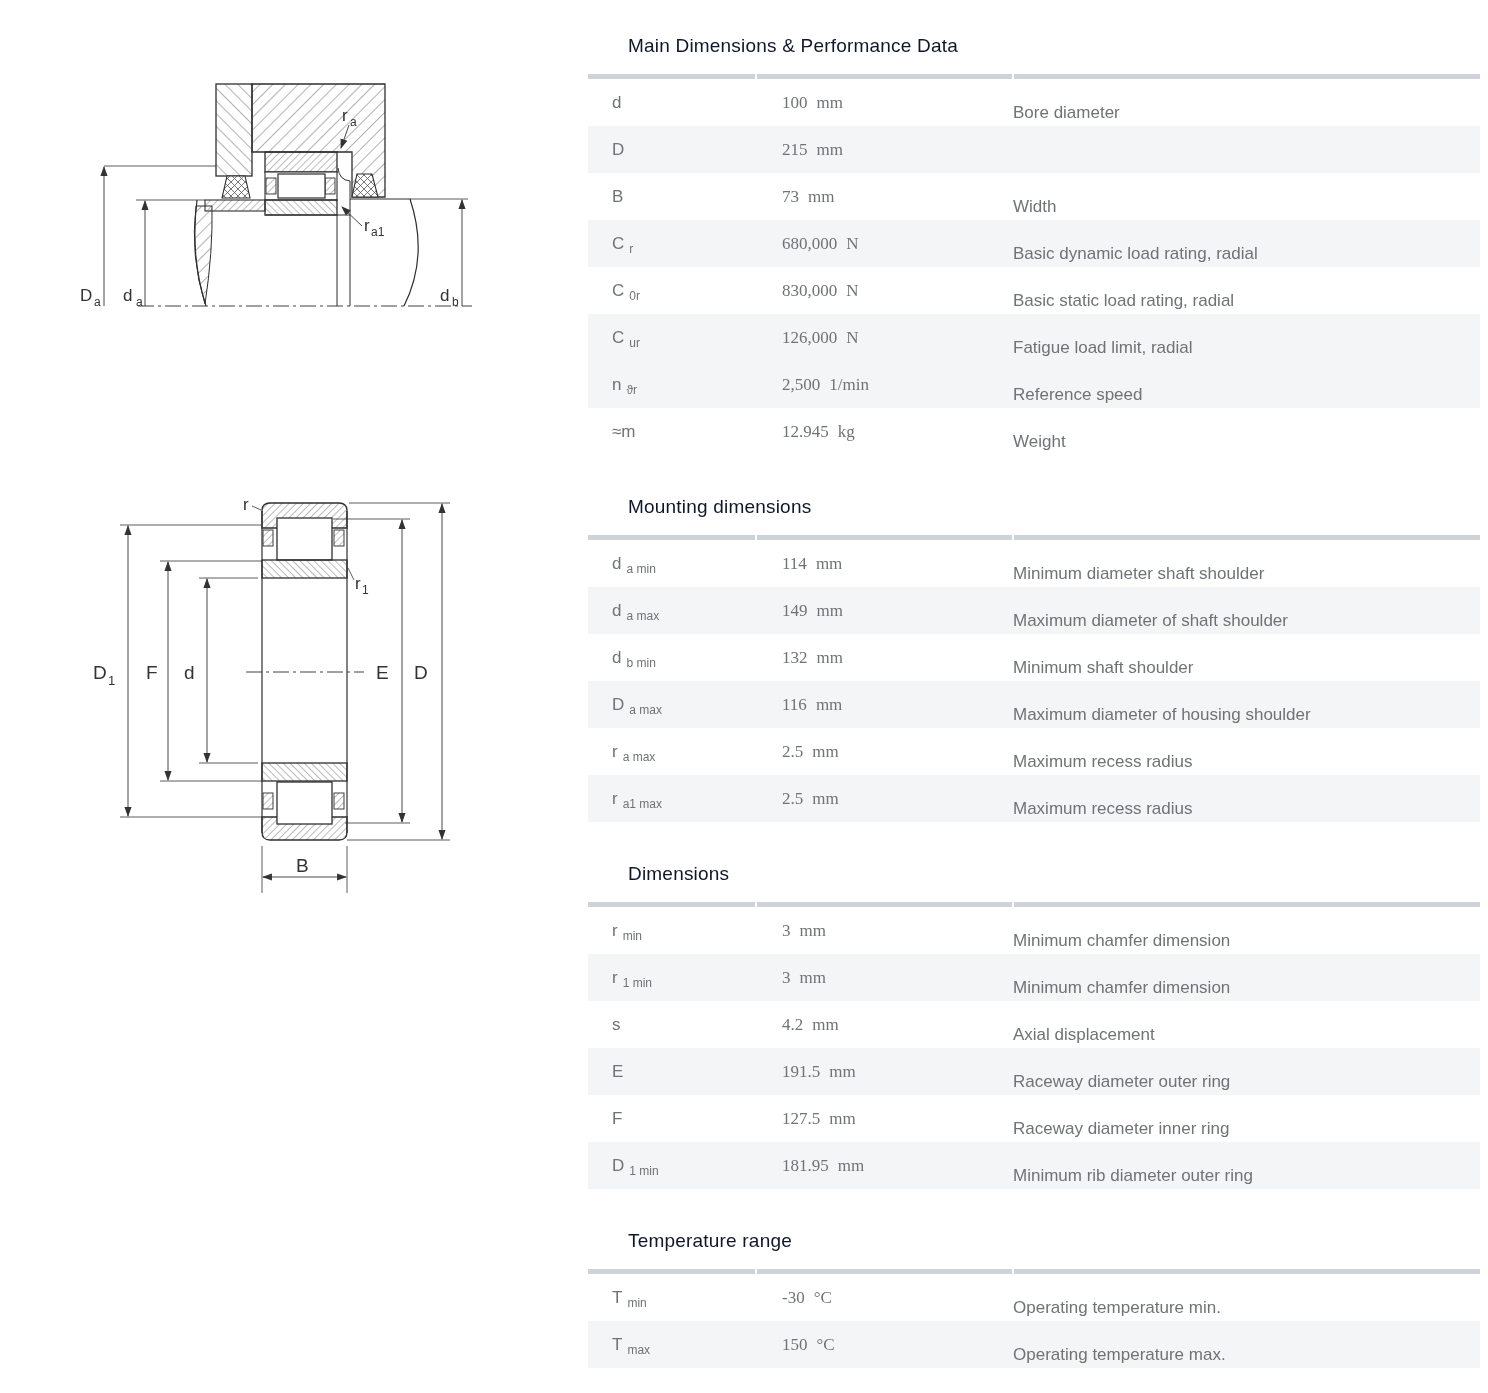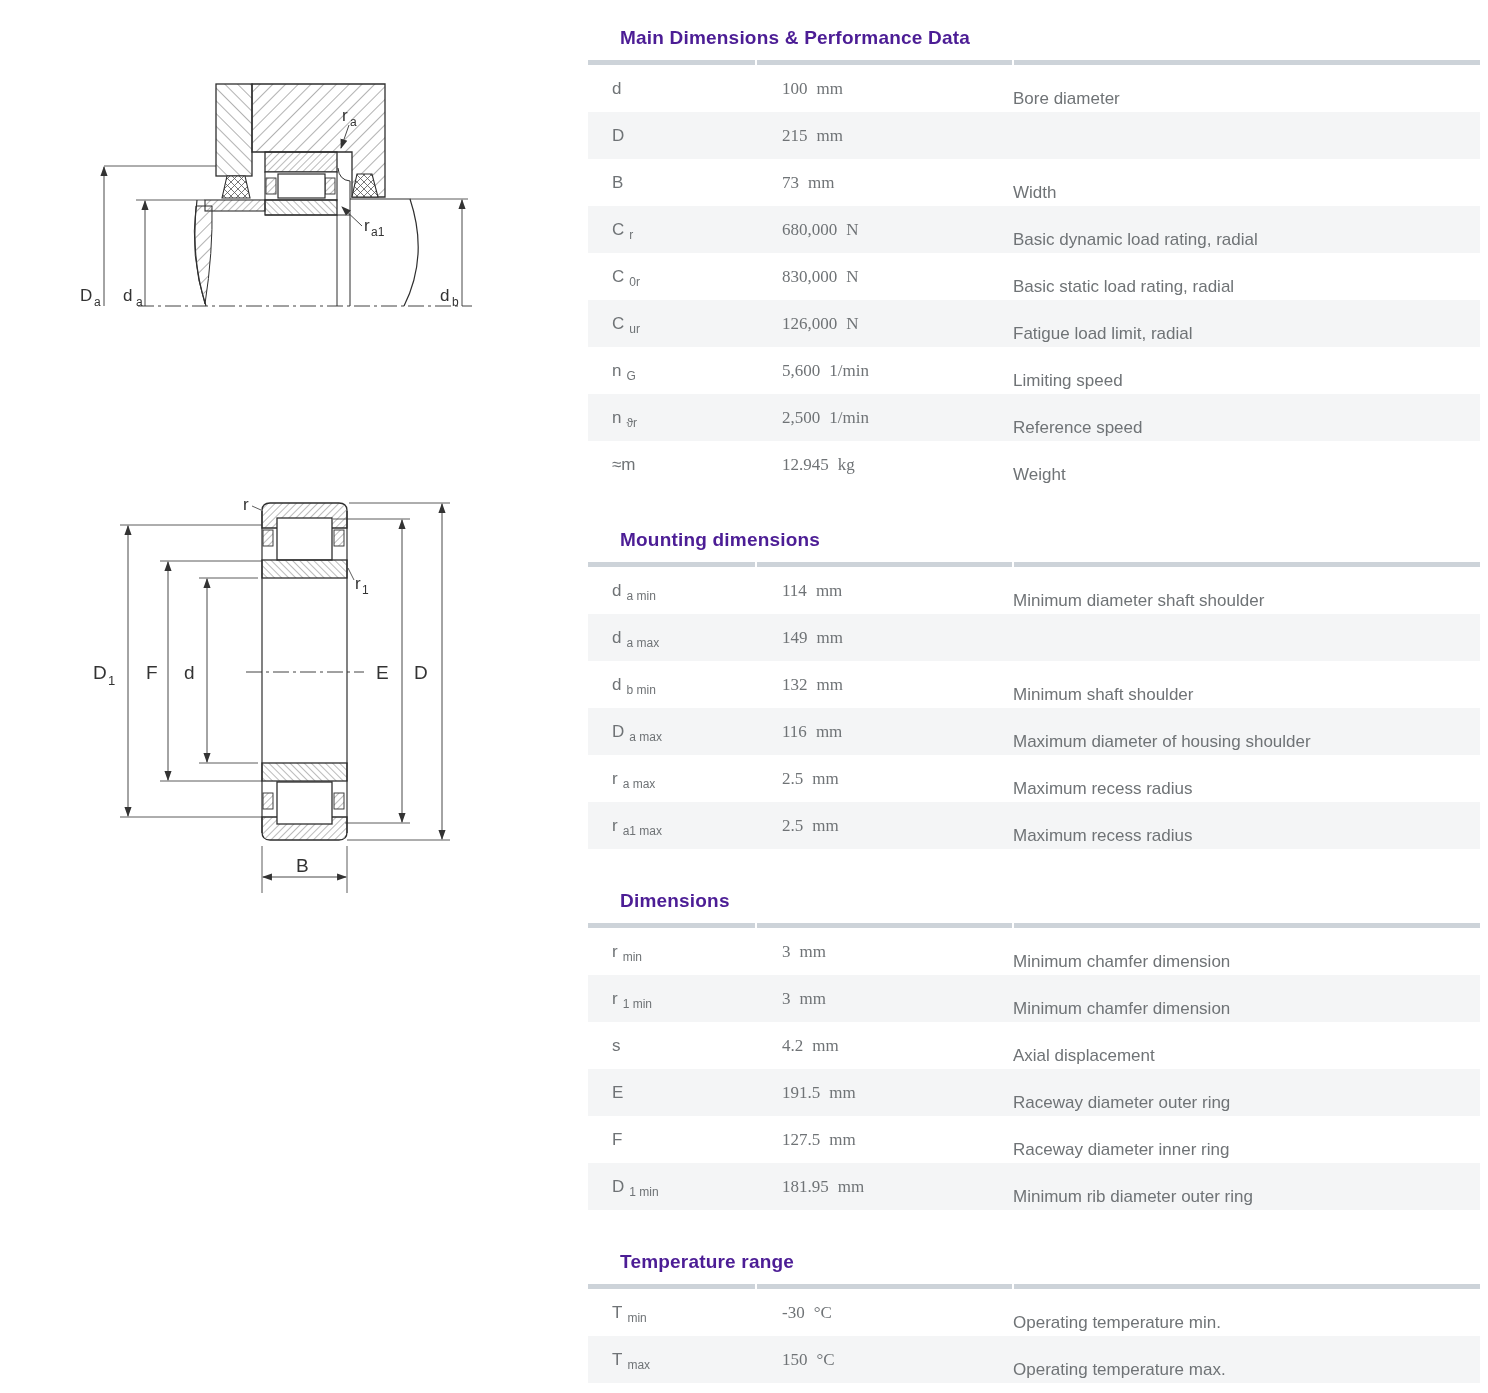--- a/index.html
+++ b/index.html
@@ -2,21 +2,21 @@
 <html><head>
 <meta charset="utf-8">
 <style>
   html,body{margin:0;padding:0;background:#fff;}
   .page{position:relative;width:1488px;height:1393px;background:#ffffff;overflow:hidden;
         font-family:"Liberation Sans","DejaVu Sans",sans-serif;}
   
   .specs{position:absolute;left:588px;top:0;width:892px;padding-top:18px;}
   .spec-section{margin:0;}
   .spec-section + .spec-section{margin-top:40px;}
-  .section-title{margin:8px;font-size:19px;line-height:24px;font-weight:bold;color:#4c1d95;
+  .section-title{margin:16px;font-size:19px;line-height:24px;font-weight:normal;color:#0f172a;
                  padding-left:24px;letter-spacing:.2px;}
   .hbar{margin-top:10px;height:5px;display:flex;}
   .hbar span{display:block;height:5px;background:#cdd3d9;}
   .hbar .h1{width:167px;margin-right:2px;}
   .hbar .h2{width:255px;margin-right:2px;}
   .hbar .h3{flex:1;}
   .srow{display:flex;align-items:center;height:47px;font-size:17px;color:#6f7376;}
   .srow.alt{background:#f4f5f6;}
   .cell{white-space:nowrap;}
   .c-sym{width:167px;box-sizing:border-box;padding-left:24px;flex:none;}
@@ -214,25 +214,20 @@
         <div class="srow">
           <div class="cell c-sym"><span>C</span><span class="sub">0r</span></div>
           <div class="cell c-val"><span class="num">830,000</span><span class="unit">N</span></div>
           <div class="cell c-desc">Basic static load rating, radial</div>
         </div>
         <div class="srow alt">
           <div class="cell c-sym"><span>C</span><span class="sub">ur</span></div>
           <div class="cell c-val"><span class="num">126,000</span><span class="unit">N</span></div>
           <div class="cell c-desc">Fatigue load limit, radial</div>
         </div>
-        <div class="srow">
-          <div class="cell c-sym"><span>n</span><span class="sub">G</span></div>
-          <div class="cell c-val"><span class="num">5,600</span><span class="unit">1/min</span></div>
-          <div class="cell c-desc">Limiting speed</div>
-        </div>
         <div class="srow alt">
           <div class="cell c-sym"><span>n</span><span class="sub">ϑr</span></div>
           <div class="cell c-val"><span class="num">2,500</span><span class="unit">1/min</span></div>
           <div class="cell c-desc">Reference speed</div>
         </div>
         <div class="srow">
           <div class="cell c-sym"><span>≈m</span></div>
           <div class="cell c-val"><span class="num">12.945</span><span class="unit">kg</span></div>
           <div class="cell c-desc">Weight</div>
         </div>
@@ -245,20 +240,21 @@
           <span class="h3"></span>
         </div>
         <div class="srow">
           <div class="cell c-sym"><span>d</span><span class="sub">a min</span></div>
           <div class="cell c-val"><span class="num">114</span><span class="unit">mm</span></div>
           <div class="cell c-desc">Minimum diameter shaft shoulder</div>
         </div>
         <div class="srow alt">
           <div class="cell c-sym"><span>d</span><span class="sub">a max</span></div>
           <div class="cell c-val"><span class="num">149</span><span class="unit">mm</span></div>
+          <div class="cell c-desc">Maximum diameter of shaft shoulder</div>
         </div>
         <div class="srow">
           <div class="cell c-sym"><span>d</span><span class="sub">b min</span></div>
           <div class="cell c-val"><span class="num">132</span><span class="unit">mm</span></div>
           <div class="cell c-desc">Minimum shaft shoulder</div>
         </div>
         <div class="srow alt">
           <div class="cell c-sym"><span>D</span><span class="sub">a max</span></div>
           <div class="cell c-val"><span class="num">116</span><span class="unit">mm</span></div>
           <div class="cell c-desc">Maximum diameter of housing shoulder</div>

